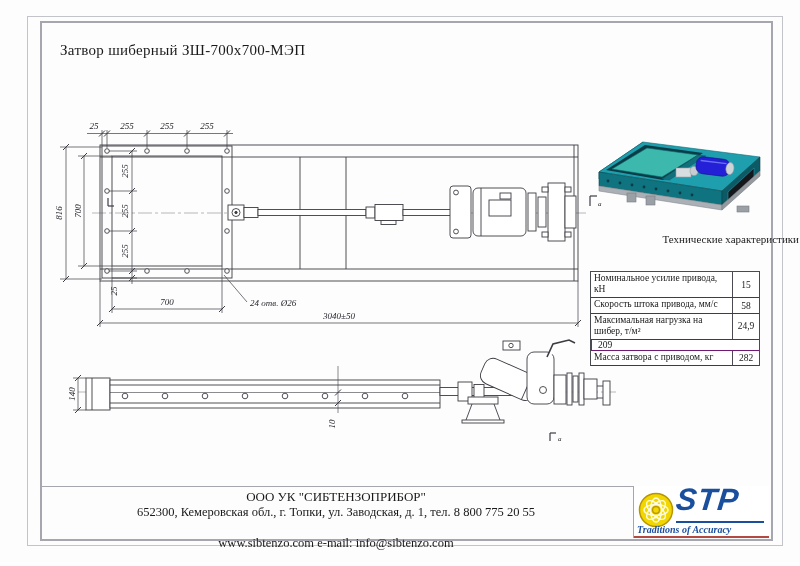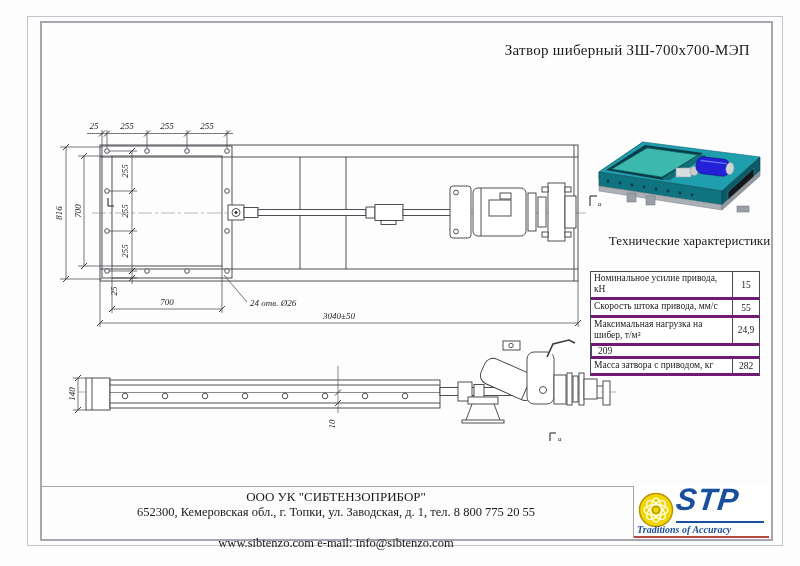--- a/index.html
+++ b/index.html
@@ -2,28 +2,28 @@
 <html><head>
 <meta charset="utf-8">
 <style>
   html,body{margin:0;padding:0;background:#e8e8e8;}
   .page{position:relative;width:800px;height:566px;background:#fdfdfe;overflow:hidden;
         font-family:"Liberation Serif", serif;color:#1a1a1a;}
   .outer-frame{position:absolute;left:27px;top:16px;width:754px;height:528px;
         border:1px solid #c3c3ca;}
   .inner-frame{position:absolute;left:40px;top:21px;width:729px;height:516px;
         border:2px solid #a6a6af;}
-  .page-title{position:absolute;left:60px;top:42px;width:690px;text-align:right;
+  .page-title{position:absolute;left:60px;top:42px;width:690px;text-align:left;
         font-size:15px;letter-spacing:.3px;}
   svg.draw{position:absolute;left:0;top:0;}
-  .spec-heading{position:absolute;left:580px;top:233px;width:219px;text-align:center;
-        font-size:13px;}
+  .spec-heading{position:absolute;left:580px;top:233px;width:219px;text-align:right;
+        font-size:11px;}
   .spec-table{position:absolute;left:590px;top:271px;width:168px;
         border:1px solid #4a4a52;border-bottom:none;background:#fff;}
-  .spec-row{display:flex;border-bottom:3px solid #701a75;}
+  .spec-row{display:flex;border-bottom:1px solid #701a75;}
   .spec-label{flex:1;padding:1px 3px 2px;font-size:9.5px;line-height:1.18;}
   .spec-value{width:26px;border-left:1px solid #4a4a52;display:flex;align-items:center;
         justify-content:center;font-size:9.5px;}
   .footer-divider{position:absolute;left:41px;top:486px;width:727px;height:1px;background:#a6a6af;}
   .footer-text{position:absolute;left:42px;top:489px;width:588px;text-align:center;}
   .footer-line1{font-size:13px;}
   .footer-line2{font-size:12.5px;}
   .footer-line3{font-size:12.5px;margin-top:16px;}
   .logo-divider{position:absolute;left:633px;top:486px;width:1px;height:52px;background:#a6a6af;}
   .logo-cell{position:absolute;left:634px;top:486px;width:135px;height:52px;background:#fff;}
@@ -311,21 +311,21 @@
   </svg>
 
   <div class="spec-heading">Технические характеристики</div>
   <div class="spec-table">
     <div class="spec-row">
       <div class="spec-label">Номинальное усилие привода, кН</div>
       <div class="spec-value">15</div>
     </div>
     <div class="spec-row">
       <div class="spec-label">Скорость штока привода, мм/с</div>
-      <div class="spec-value">55</div>
+      <div class="spec-value">58</div>
     </div>
     <div class="spec-row">
       <div class="spec-label">Максимальная нагрузка на шибер, т/м²</div>
       <div class="spec-value">24,9</div>
     </div>
     <div class="spec-row">
       <div class="spec-value">209</div>
     </div>
     <div class="spec-row">
       <div class="spec-label">Масса затвора с приводом, кг</div>

